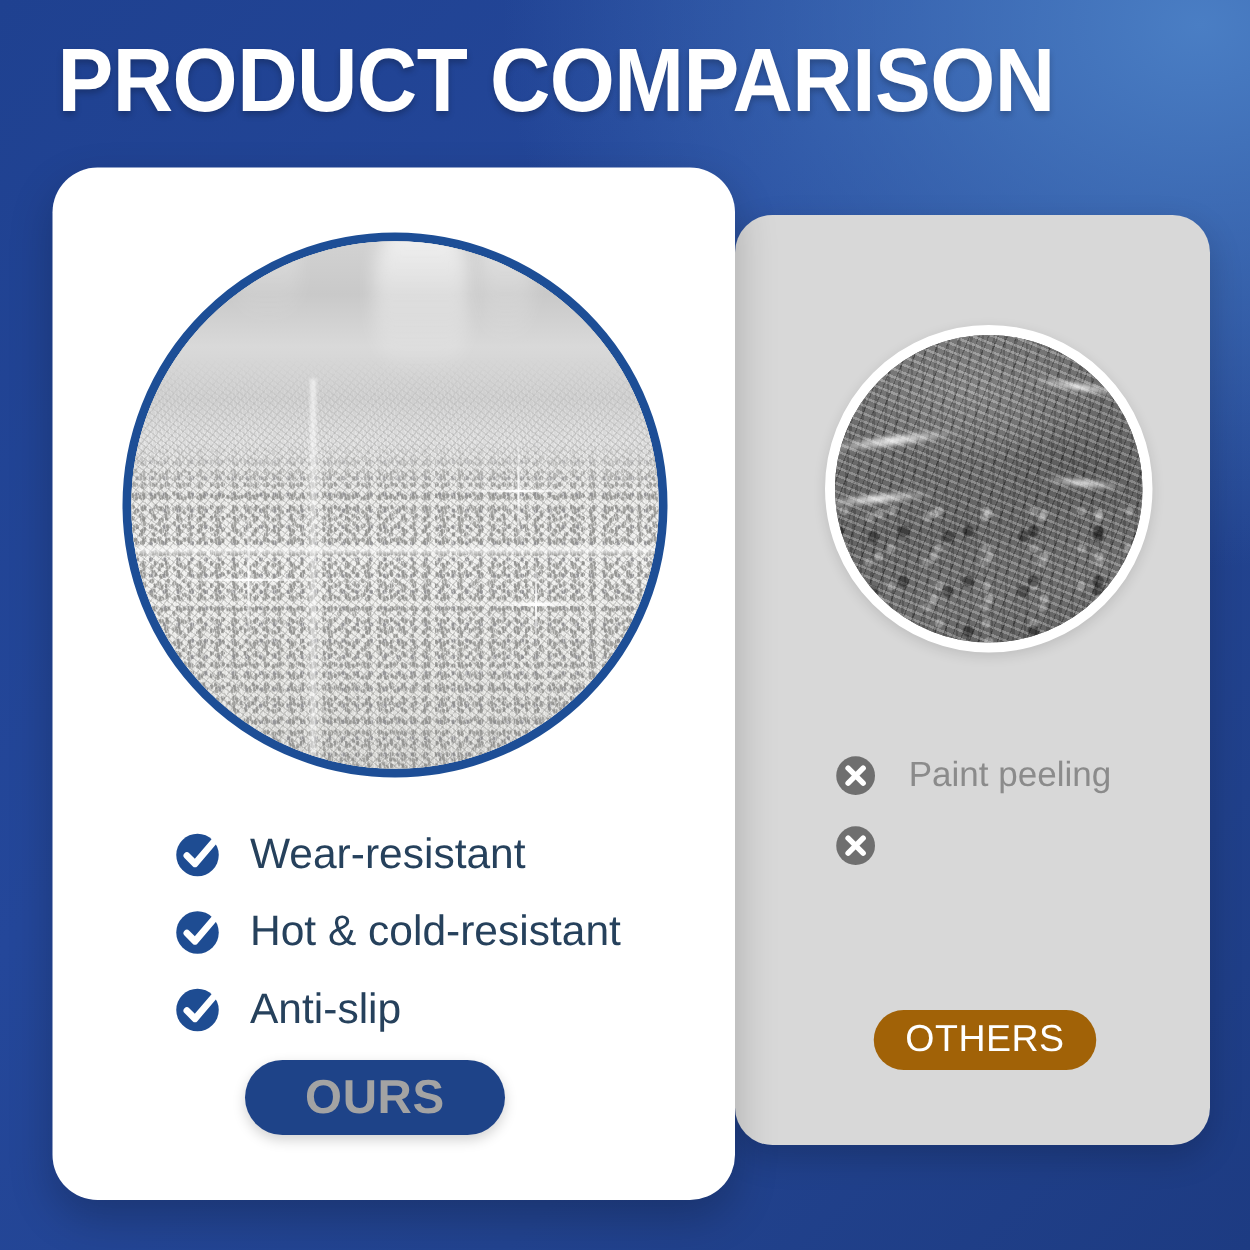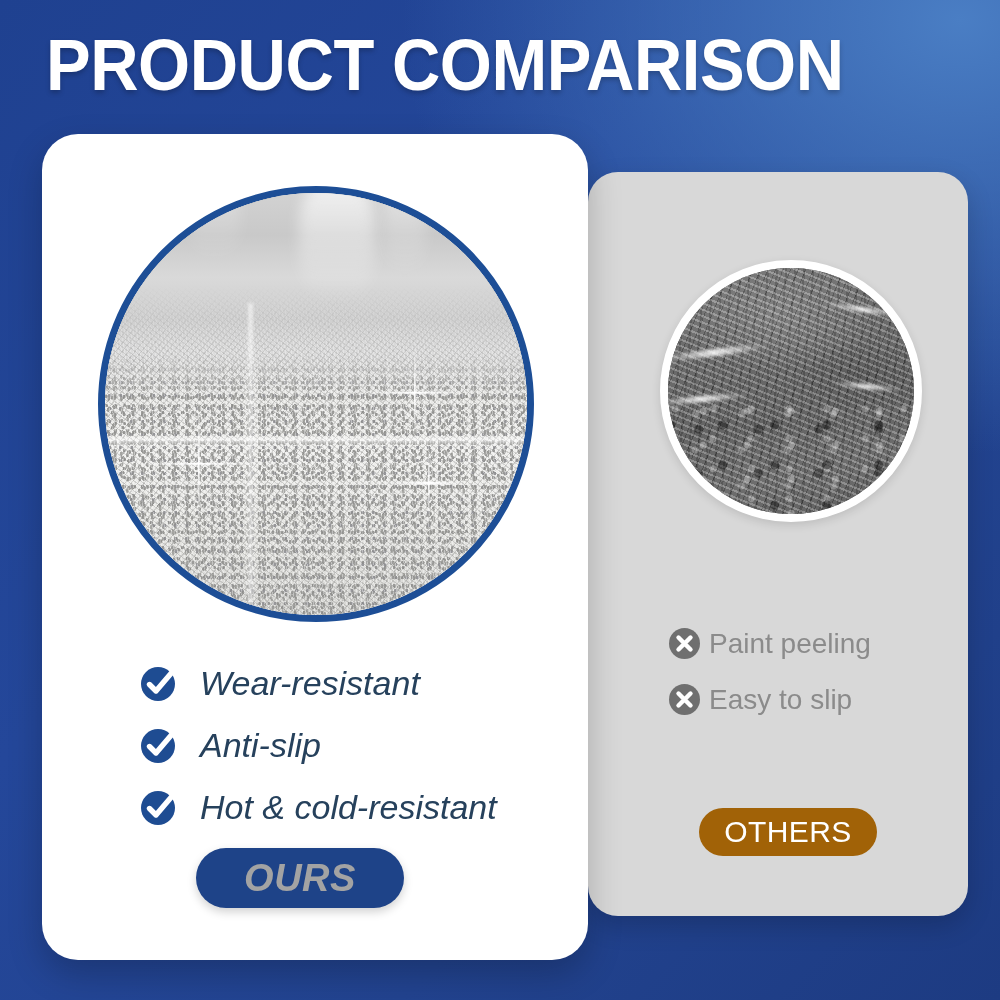--- a/index.html
+++ b/index.html
@@ -48,21 +48,20 @@
   }
   .card-ours {
     position: absolute;
     left: 42px;
     top: 134px;
     width: 546px;
     height: 826px;
     background: #ffffff;
     border-radius: 36px;
     box-shadow: 0 14px 34px rgba(0,0,0,0.22);
-    font-style: italic;
   }
 
   
   .ours-photo-wrap {
     position: absolute;
     left: 56px;
     top: 52px;
     width: 436px;
     height: 436px;
     border-radius: 50%;
@@ -227,23 +226,23 @@
   }
 
   .others-list {
     position: absolute;
     left: 80px;
     top: 432px;
     width: 290px;
   }
   .others-row {
     display: flex;
-    align-items: flex-end;
+    align-items: flex-start;
     height: 56px;
-    gap: 8px;
+    gap: 26px;
   }
   .icon-x {
     flex: 0 0 auto;
     width: 33px;
     height: 33px;
   }
   .icon-x svg { display: block; }
   .others-label {
     color: #8b8b8b;
     font-size: 28px;
@@ -317,21 +316,20 @@
       </div>
 
 
       <div class="others-row">
         <span class="icon-x">
           <svg viewBox="0 0 33 33" width="33" height="33" aria-hidden="true">
             <circle cx="16.5" cy="16.5" r="15.5" fill="#6f6f6f"></circle>
             <path d="M10.5 10.5 L22.5 22.5 M22.5 10.5 L10.5 22.5" stroke="#ffffff" stroke-width="4.4" stroke-linecap="round"></path>
           </svg>
         </span>
-        <span class="others-label">Easy to slip</span>
       </div>
 
     </div>
 
     <div class="badge-others">OTHERS</div>
   </div>
 
   <div class="card-ours">
 
     <div class="ours-photo-wrap">
@@ -358,31 +356,31 @@
         <span class="ours-label">Wear-resistant</span>
       </div>
 
       <div class="ours-row">
         <span class="icon-check">
           <svg viewBox="0 0 38 38" width="38" height="38" aria-hidden="true">
             <circle cx="18" cy="20" r="17" fill="#1e4c92"></circle>
             <path d="M9.5 20.5 L16 27 L33.5 6.5" stroke="#ffffff" stroke-width="5.4" fill="none" stroke-linecap="round" stroke-linejoin="round"></path>
           </svg>
         </span>
-        <span class="ours-label">Anti-slip</span>
+        <span class="ours-label">Hot &amp; cold-resistant</span>
       </div>
 
       <div class="ours-row">
         <span class="icon-check">
           <svg viewBox="0 0 38 38" width="38" height="38" aria-hidden="true">
             <circle cx="18" cy="20" r="17" fill="#1e4c92"></circle>
             <path d="M9.5 20.5 L16 27 L33.5 6.5" stroke="#ffffff" stroke-width="5.4" fill="none" stroke-linecap="round" stroke-linejoin="round"></path>
           </svg>
         </span>
-        <span class="ours-label">Hot &amp; cold-resistant</span>
+        <span class="ours-label">Anti-slip</span>
       </div>
 
     </div>
 
     <div class="badge-ours">OURS</div>
   </div>
 
 </div>
 
 </body></html>

